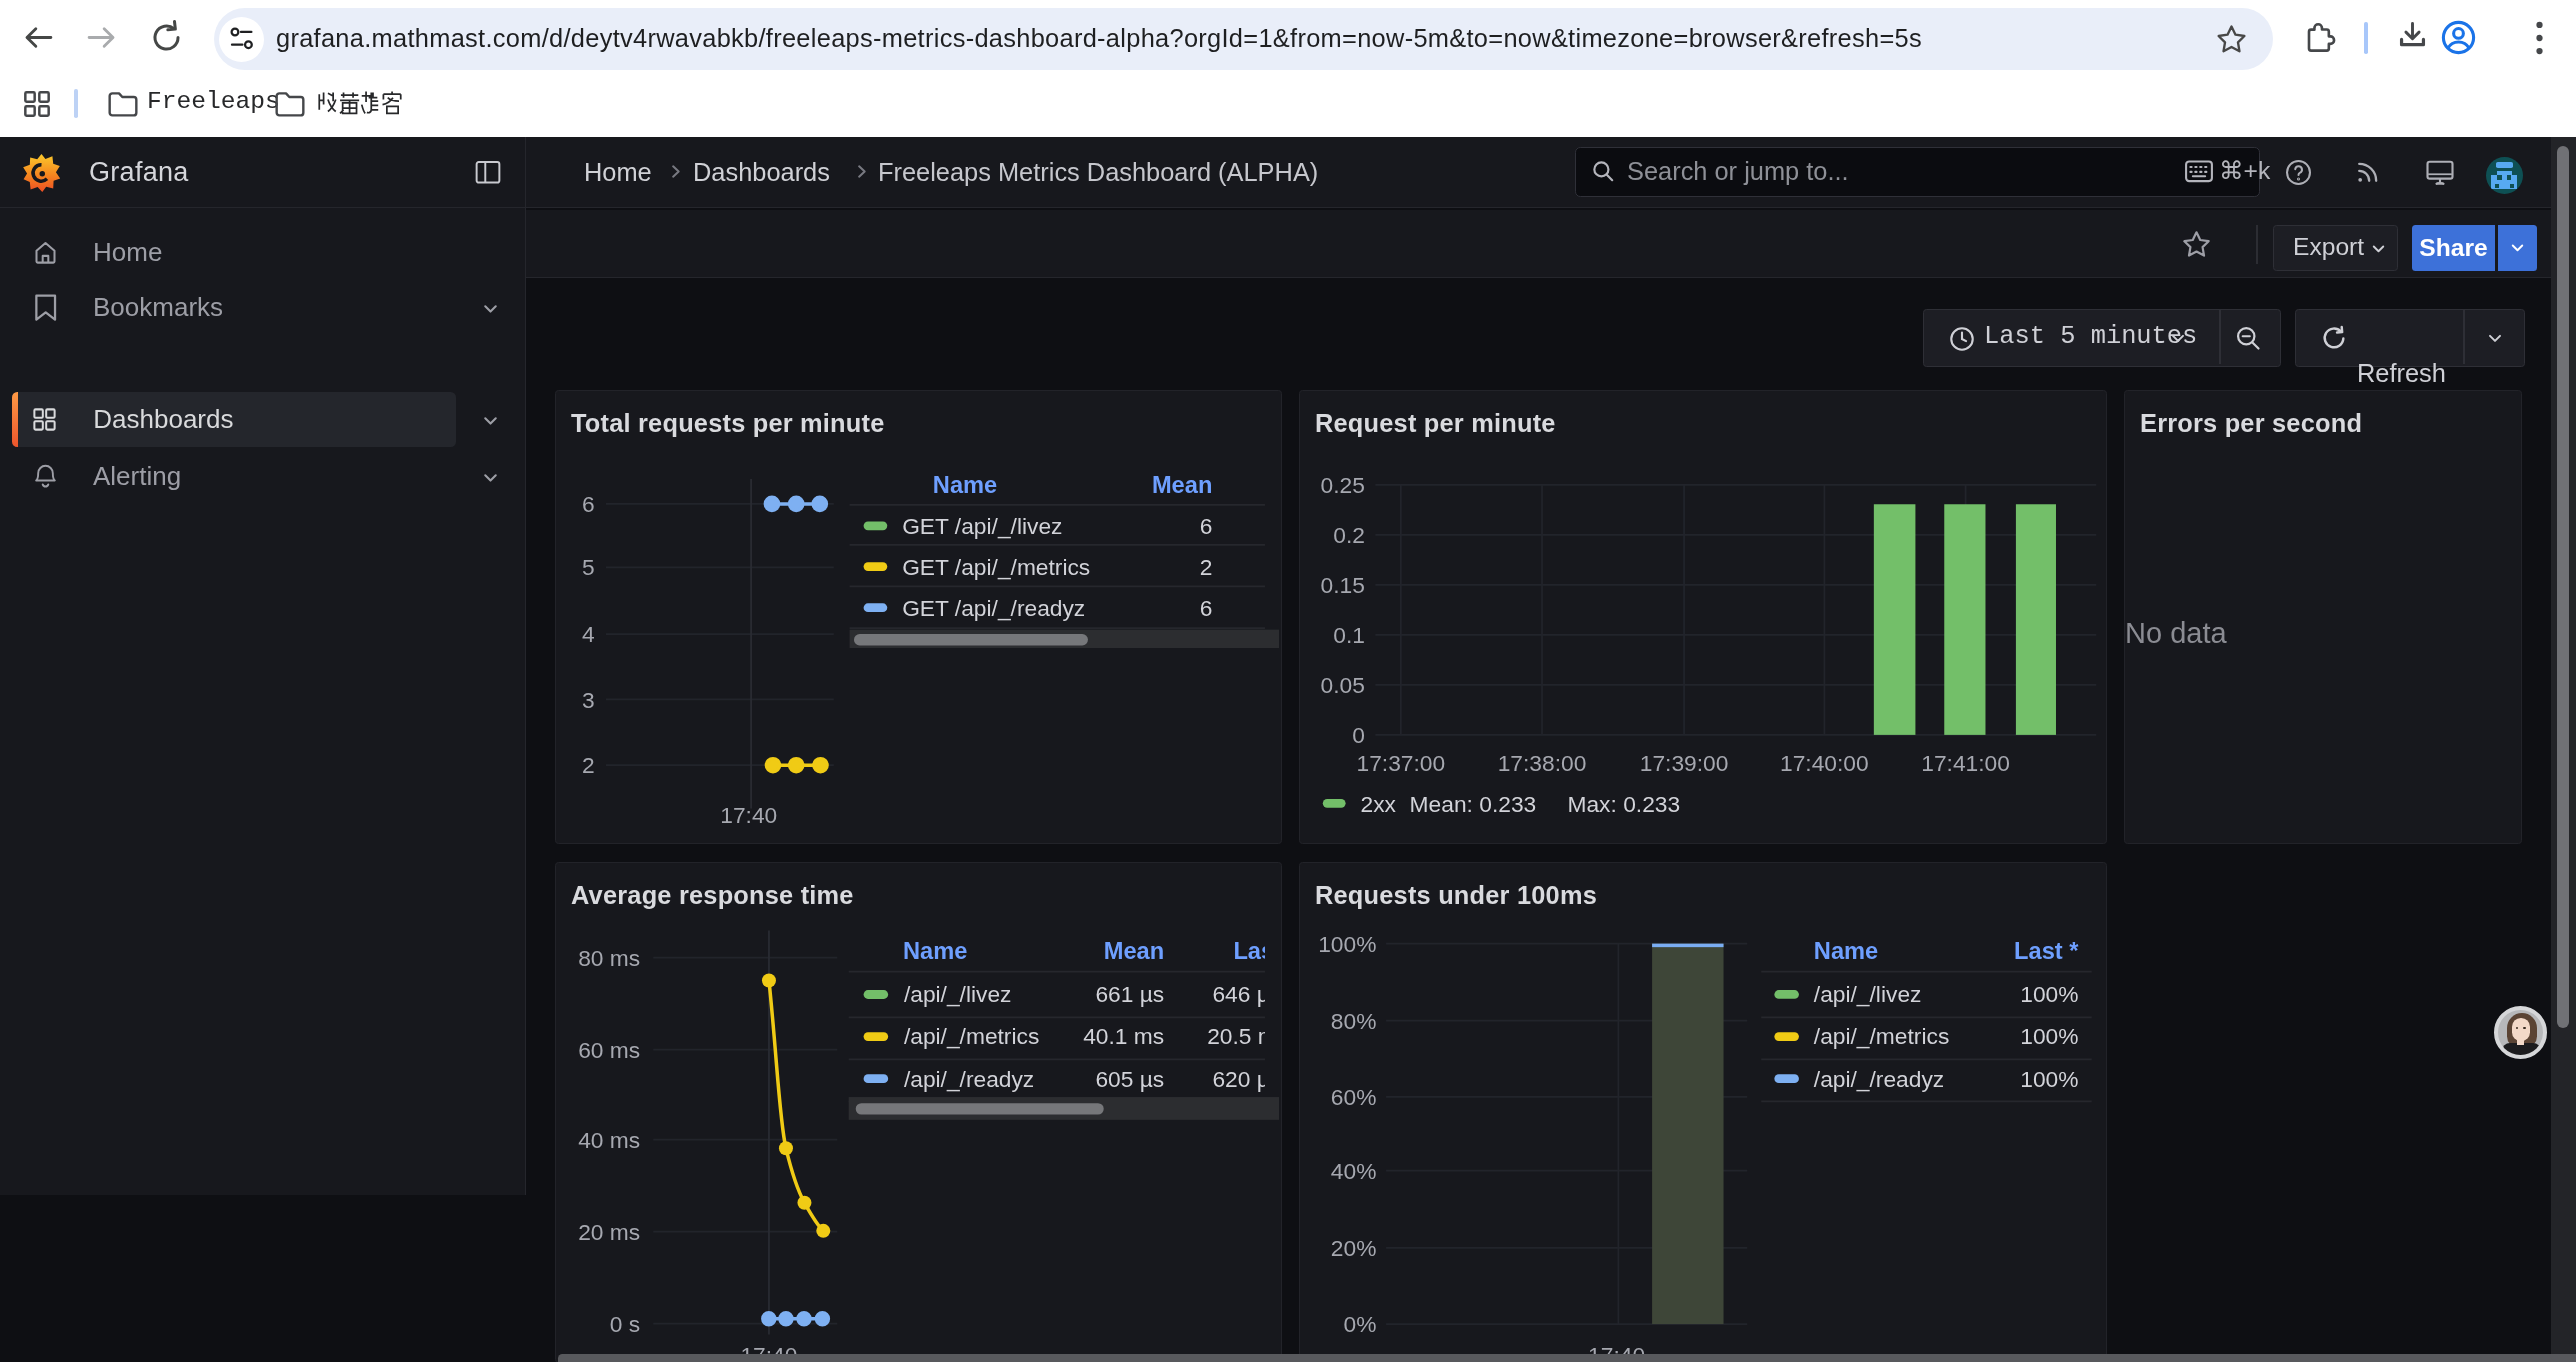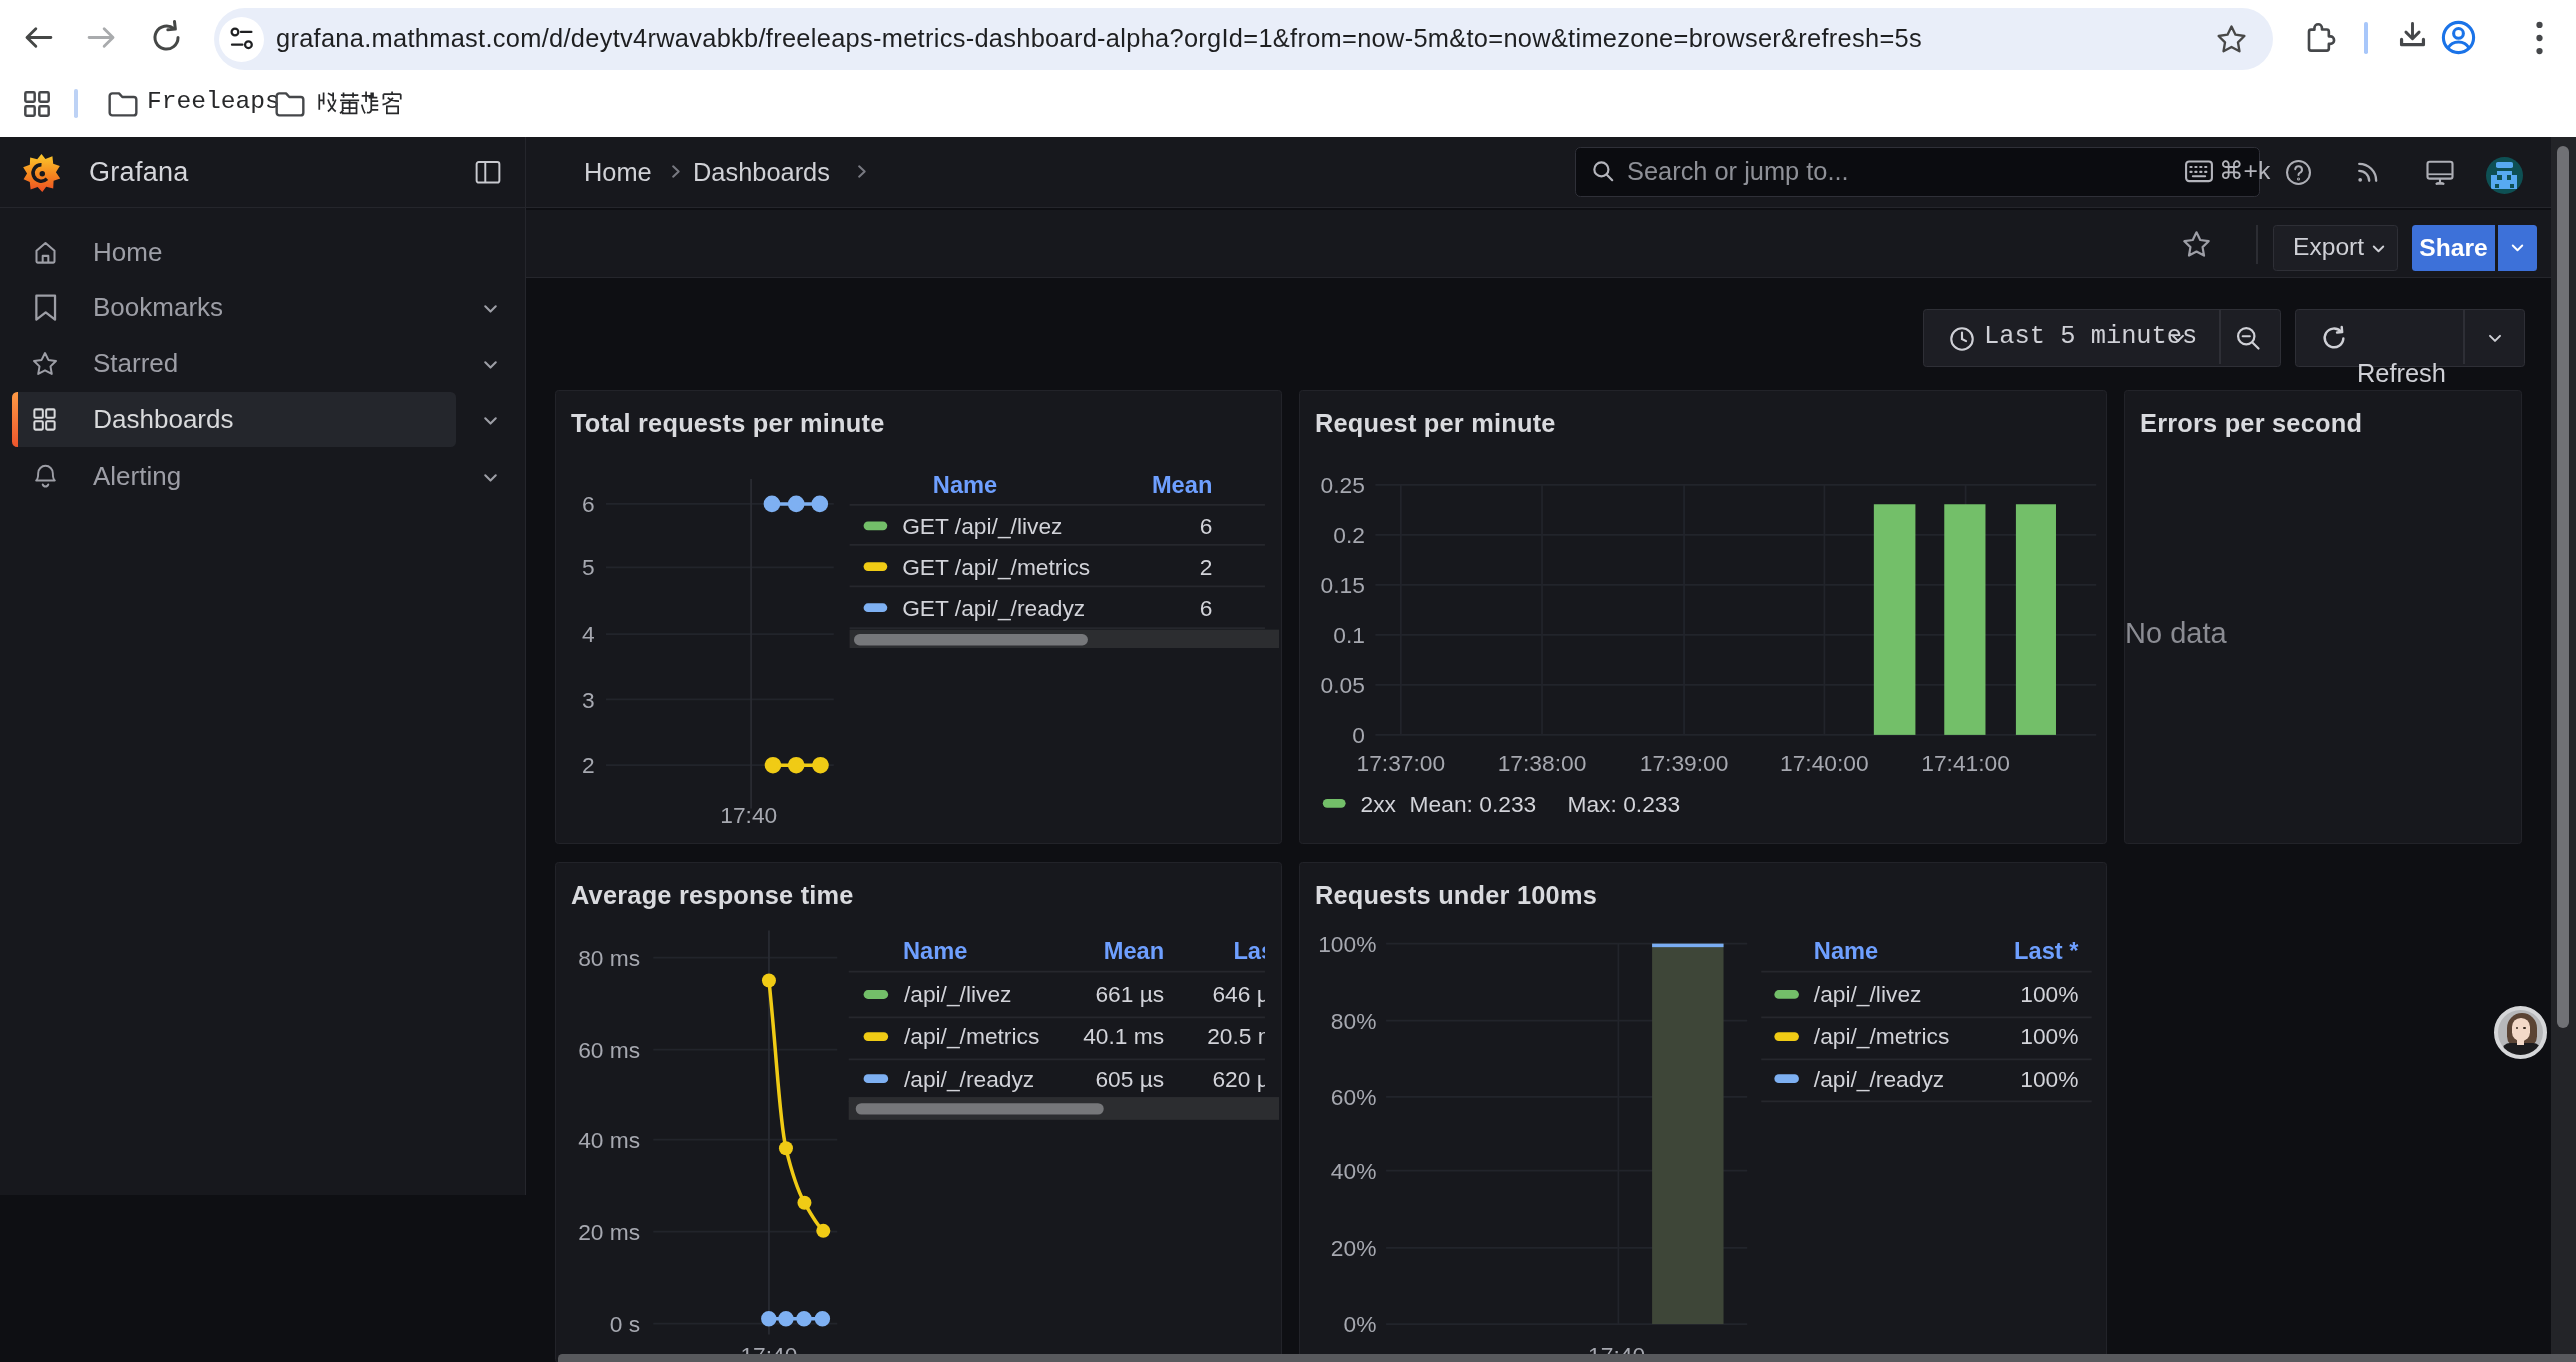--- a/index.html
+++ b/index.html
@@ -127,29 +127,20 @@
     </div>
     <div class="navitem" style="top:143px;">
       <svg class="abs" style="left:33px;top:13px" width="25.4" height="28" viewBox="0 0 18 21" fill="none" stroke="#9d9ea6" stroke-width="1.7" stroke-linejoin="round">
         <path d="M2 2 h14 v18 l-7 -5.5 -7 5.5 Z"></path>
       </svg>
       <div class="navlabel">Bookmarks</div>
       <svg class="abs" style="left:480px;top:17.5px" width="21" height="21" viewBox="0 0 24 24" fill="none" stroke="#9d9ea6" stroke-width="2.4" stroke-linecap="round" stroke-linejoin="round">
           <path d="M6 9.5 L12 15.5 L18 9.5"></path>
         </svg>
     </div>
-    <div class="navitem" style="top:199px;">
-      <svg class="abs" style="left:31px;top:14px" width="28" height="28" viewBox="0 0 24 24" fill="none" stroke="#9d9ea6" stroke-width="1.7" stroke-linejoin="round">
-        <path d="M12 2.6 l2.9 5.9 6.5 0.95 -4.7 4.6 1.1 6.5 -5.8 -3.1 -5.8 3.1 1.1 -6.5 -4.7 -4.6 6.5 -0.95 Z"></path>
-      </svg>
-      <div class="navlabel">Starred</div>
-      <svg class="abs" style="left:480px;top:17.5px" width="21" height="21" viewBox="0 0 24 24" fill="none" stroke="#9d9ea6" stroke-width="2.4" stroke-linecap="round" stroke-linejoin="round">
-          <path d="M6 9.5 L12 15.5 L18 9.5"></path>
-        </svg>
-    </div>
     <div class="navitem navsel" style="top:255px;">
       <div class="abs" style="left:0;top:0;width:6.1px;height:55px;background:linear-gradient(180deg,#ff9a45,#ec552c);"></div>
       <svg class="abs" style="left:19px;top:14px" width="27" height="27" viewBox="0 0 24 24" fill="none" stroke="#d9dadc" stroke-width="1.8">
         <rect x="3" y="3" width="7.5" height="7.5" rx="1"></rect>
           <rect x="13.5" y="3" width="7.5" height="7.5" rx="1"></rect>
         <rect x="3" y="13.5" width="7.5" height="7.5" rx="1"></rect>
           <rect x="13.5" y="13.5" width="7.5" height="7.5" rx="1"></rect>
       </svg>
       <div class="navlabel" style="left:81px;color:#d9dadc;">Dashboards</div>
     </div>
@@ -170,20 +161,21 @@
 
   <div id="topbar">
     <div class="abs crumb" style="left:58px;top:0;height:71px;line-height:71px;">Home</div>
     <svg class="abs" style="left:140px;top:25.4px" width="19" height="19" viewBox="0 0 24 24" fill="none" stroke="#787981" stroke-width="2.6" stroke-linecap="round" stroke-linejoin="round">
         <path d="M9 5.5 L16 12 L9 18.5"></path>
       </svg>
     <div class="abs crumb" style="left:167px;top:0;height:71px;line-height:71px;">Dashboards</div>
     <svg class="abs" style="left:326px;top:25.4px" width="19" height="19" viewBox="0 0 24 24" fill="none" stroke="#787981" stroke-width="2.6" stroke-linecap="round" stroke-linejoin="round">
         <path d="M9 5.5 L16 12 L9 18.5"></path>
       </svg>
+    <div class="abs crumb" style="left:352px;top:0;height:71px;line-height:71px;color:#c6c7cd;">Freeleaps Metrics Dashboard (ALPHA)</div>
     <div class="abs" style="left:1049px;top:9.6px;width:685px;height:50px;background:#0b0c10;border:1.8px solid #2f3038;border-radius:5.3px;">
       <svg class="abs" style="left:14px;top:10.5px" width="26" height="26" viewBox="0 0 24 24" fill="none" stroke="#b4b5bc" stroke-width="2">
         <circle cx="10.5" cy="10.5" r="6.5"></circle>
           <path d="M15.5 15.5 L20.5 20.5" stroke-linecap="round"></path>
       </svg>
       <div class="abs" style="left:51px;top:0;height:46px;line-height:46px;font-size:25.4px;color:#8e9097;">Search or jump to...</div>
       <svg class="abs" style="left:608px;top:11.4px" width="30" height="24.6" viewBox="0 0 24 20" fill="none" stroke="#b4b5bc" stroke-width="1.7">
         <rect x="1.5" y="2" width="21" height="16" rx="2.5"></rect>
         <path d="M5 6.5 h1 M9 6.5 h1 M13 6.5 h1 M17 6.5 h1 M5 10.5 h1 M9 10.5 h1 M13 10.5 h1 M17 10.5 h1 M7 14 h10" stroke-linecap="round"></path>
       </svg>

